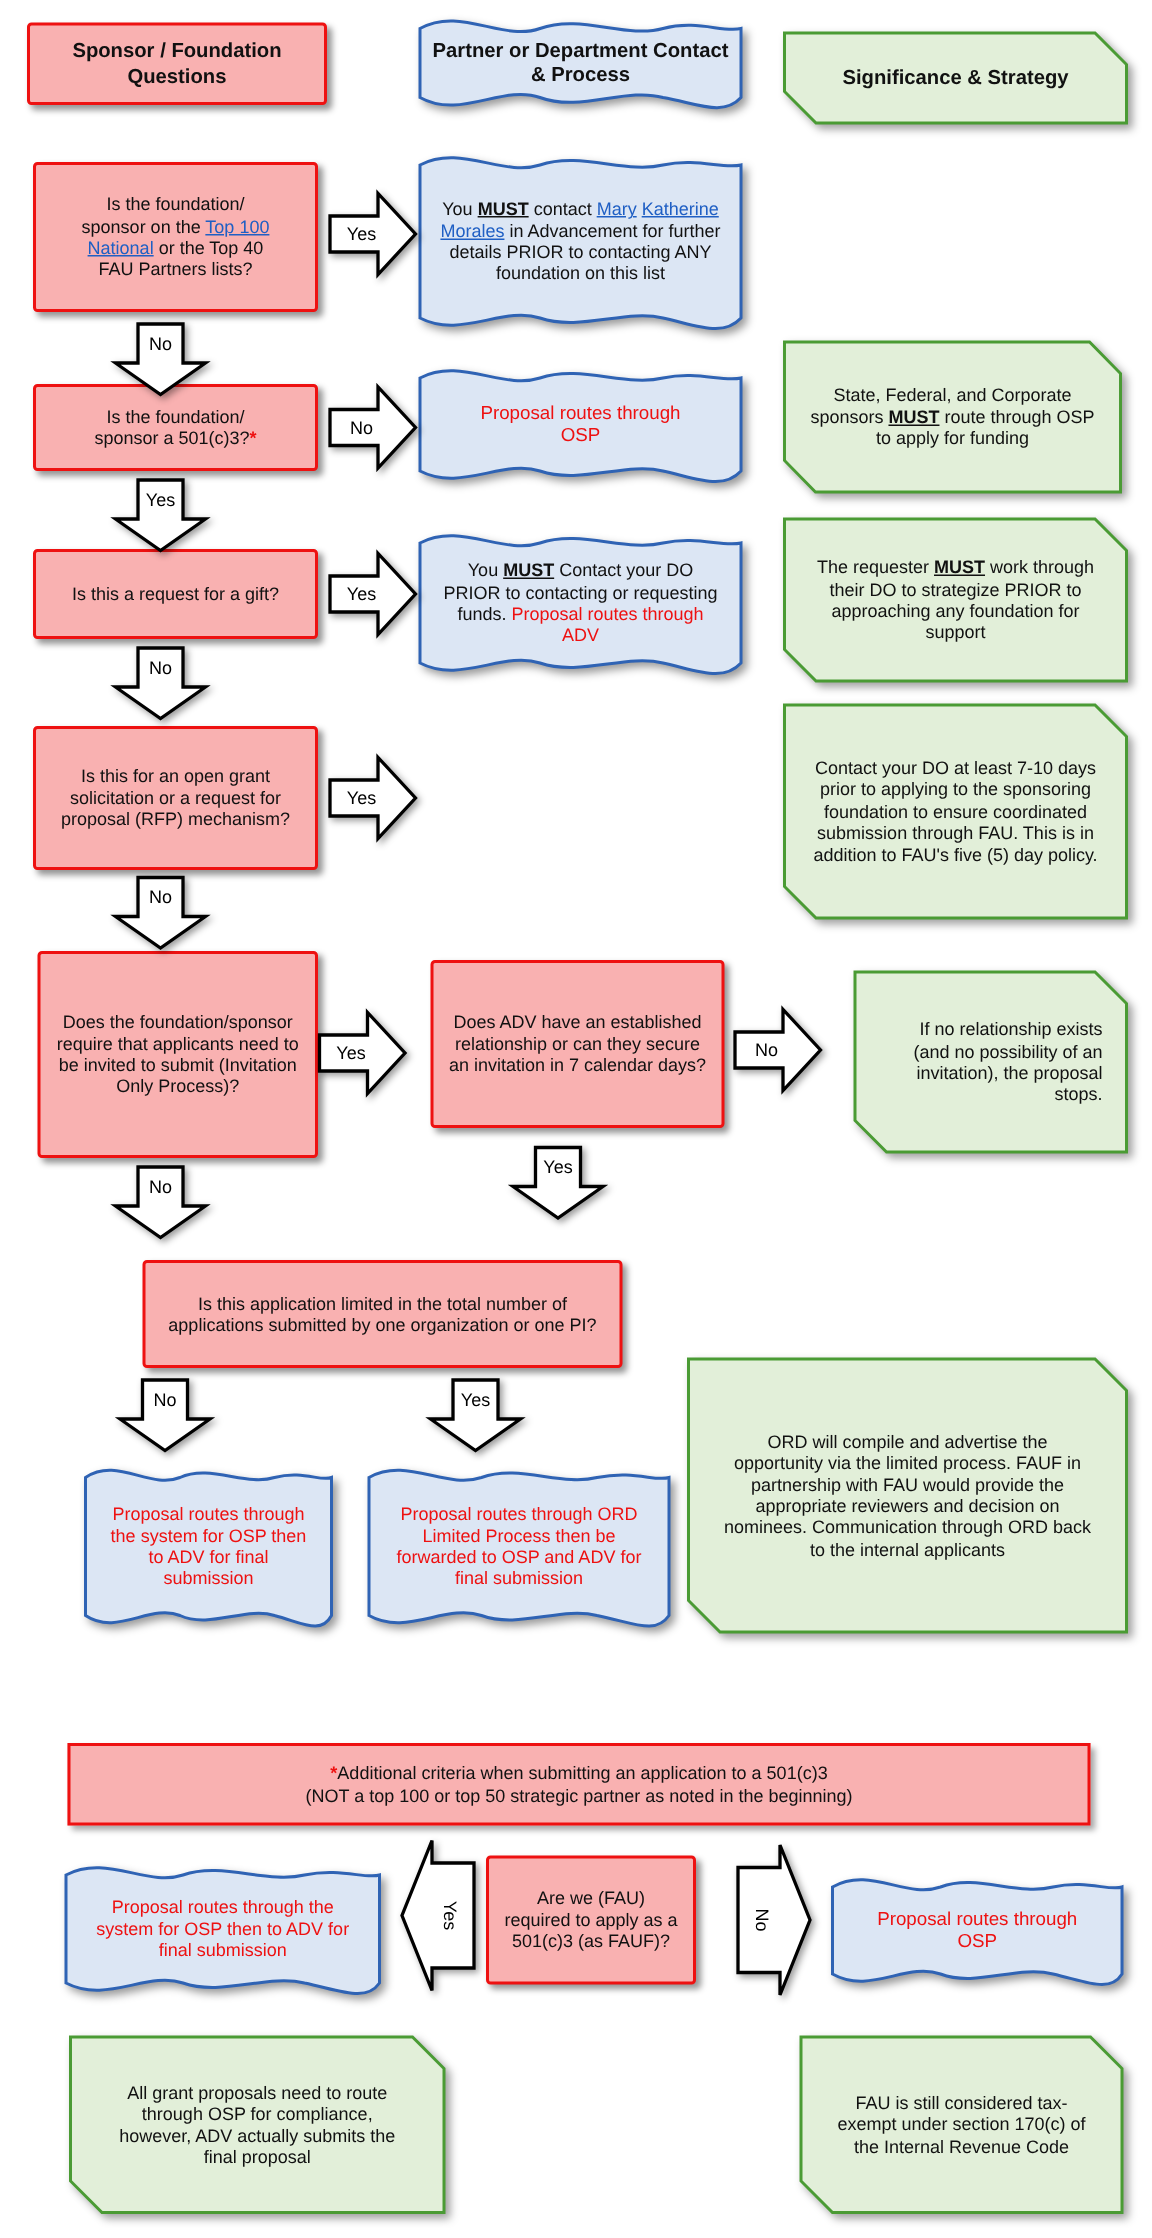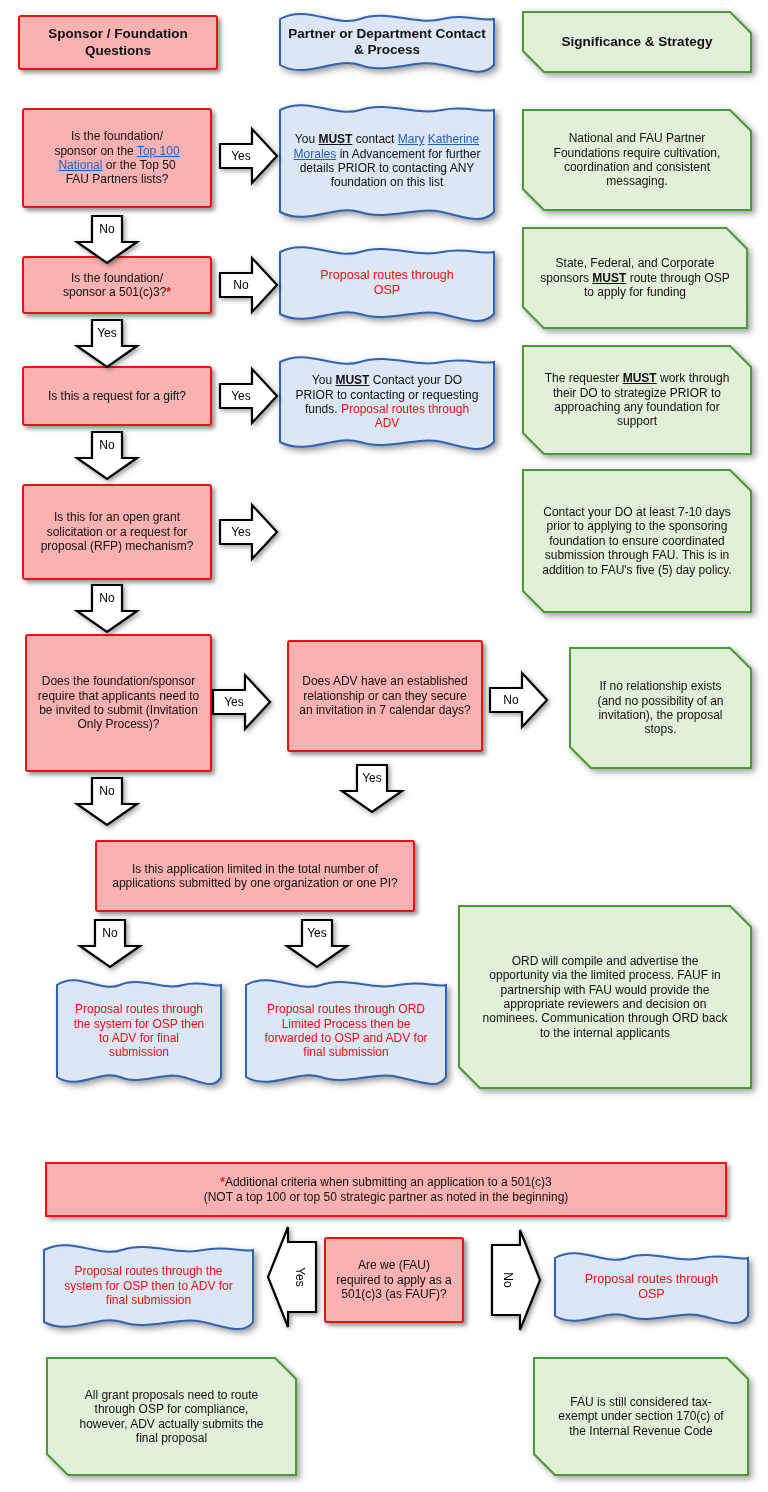--- a/index.html
+++ b/index.html
@@ -126,32 +126,32 @@
   </div>
 
   <div class="node wave hdr" style="left:277px; top:8px; width:220px; height:68px;">
     <svg class="waveshape" viewBox="0 0 220 68" preserveAspectRatio="none">
       <path d="M3,11 C 30,-4 58,20 83,11 C 110,1 140,18 165,11 C 188,5 205,14 217,11
                L217,57 C 205,70 188,61 165,57 C 140,50 110,67 83,57 C 58,48 30,72 3,57 Z" fill="#dce6f4" stroke="#2f63b4" stroke-width="2" style="filter: drop-shadow(3px 3px 3px rgba(0,0,0,0.40));"></path>
     </svg>
     <div class="txt">Partner or Department Contact &amp; Process</div>
   </div>
 
-  <div class="node green hdr" style="left:523px; top:12px; width:228px; height:60px;border-radius:17px;">
+  <div class="node green hdr" style="left:523px; top:22px; width:228px; height:60px;border-radius:17px;">
     <svg class="greenshape" viewBox="0 0 228 60" preserveAspectRatio="none">
       <path d="M0,0 L207,0 L228,21 L228,60 L21,60 L0,39 Z" fill="#e2efd9" stroke="#4a9b34" stroke-width="2" style="filter: drop-shadow(3px 3px 3px rgba(0,0,0,0.38));"></path>
     </svg>
     <div class="txt">Significance &amp; Strategy</div>
   </div>
 
   <div class="node pink fs12" style="left:22px; top:108px; width:190px; height:100px;">
     <div class="txt">
       <span>Is the foundation/</span><br>
       <span>sponsor on the </span><a class="link" href="#">Top 100</a><br>
-      <a class="link" href="#">National</a><span> or the Top 50</span><br>
+      <a class="link" href="#">National</a><span> or the Top 40</span><br>
       <span>FAU Partners lists?</span>
     </div>
   </div>
 
   <div class="arrow" style="left:220px; top:126px; width:58px; height:60px;">
     <svg viewBox="0 0 58 60" preserveAspectRatio="none">
       <path d="M0,18 L32,18 L32,3 L57,30 L32,57 L32,42 L0,42 Z" fill="#ffffff" stroke="#000000" stroke-width="2.2" style="filter: drop-shadow(2.5px 2.5px 2.5px rgba(0,0,0,0.40));"></path>
     </svg>
     <div class="alabel" style="padding-right:16px;">
         <span>Yes</span>
@@ -161,26 +161,20 @@
   <div class="node wave fs12" style="left:277px; top:100px; width:220px; height:122px;">
     <svg class="waveshape" viewBox="0 0 220 122" preserveAspectRatio="none">
       <path d="M3,10 C 30,-4 58,18 83,10 C 110,1 140,16 165,10 C 188,5 205,13 217,10
                L217,112 C 205,125 188,117 165,112 C 140,106 110,121 83,112 C 58,104 30,126 3,112 Z" fill="#dce6f4" stroke="#2f63b4" stroke-width="2" style="filter: drop-shadow(3px 3px 3px rgba(0,0,0,0.40));"></path>
     </svg>
     <div class="txt" style="padding:0 16px;">
       <span>You </span><u class="b">MUST</u><span> contact </span><a class="link" href="#">Mary</a> <a class="link" href="#">Katherine Morales</a><span> in Advancement for further details PRIOR to contacting ANY foundation on this list</span>
     </div>
   </div>
 
-  <div class="node green fs12" style="left:523px; top:110px; width:228px; height:100px;">
-    <svg class="greenshape" viewBox="0 0 228 100" preserveAspectRatio="none">
-      <path d="M0,0 L207,0 L228,21 L228,100 L21,100 L0,79 Z" fill="#e2efd9" stroke="#4a9b34" stroke-width="2" style="filter: drop-shadow(3px 3px 3px rgba(0,0,0,0.38));"></path>
-    </svg>
-    <div class="txt" style="padding:0 16px;">National and FAU Partner Foundations require cultivation, coordination and consistent messaging.</div>
-  </div>
 
   <div class="arrow" style="left:75px; top:216px; width:64px; height:48px;">
     <svg viewBox="0 0 64 48" preserveAspectRatio="none">
       <path d="M17,0 L47,0 L47,26 L62,26 L32,47 L2,26 L17,26 Z" fill="#ffffff" stroke="#000000" stroke-width="2.2" style="filter: drop-shadow(2.5px 2.5px 2.5px rgba(0,0,0,0.40));"></path>
     </svg>
     <div class="alabel" style="padding-bottom:22px;">
         <span>No</span>
       </div>
   </div>
 
@@ -316,21 +310,21 @@
 
   <div class="arrow" style="left:490px; top:670px; width:58px; height:60px;">
     <svg viewBox="0 0 58 60" preserveAspectRatio="none">
       <path d="M0,18 L32,18 L32,3 L57,30 L32,57 L32,42 L0,42 Z" fill="#ffffff" stroke="#000000" stroke-width="2.2" style="filter: drop-shadow(2.5px 2.5px 2.5px rgba(0,0,0,0.40));"></path>
     </svg>
     <div class="alabel" style="padding-right:16px;">
         <span>No</span>
       </div>
   </div>
 
-  <div class="node green fs12" style="left:570px; top:648px; width:181px; height:120px;">
+  <div class="node green fs12" style="left:570px; top:648px; width:181px; height:120px;text-align:right;">
     <svg class="greenshape" viewBox="0 0 181 120" preserveAspectRatio="none">
       <path d="M0,0 L160,0 L181,21 L181,120 L21,120 L0,99 Z" fill="#e2efd9" stroke="#4a9b34" stroke-width="2" style="filter: drop-shadow(3px 3px 3px rgba(0,0,0,0.38));"></path>
     </svg>
     <div class="txt" style="padding:0 16px;">If no relationship exists (and no possibility of an invitation), the proposal stops.</div>
   </div>
 
   <div class="arrow" style="left:75px; top:778px; width:64px; height:48px;">
     <svg viewBox="0 0 64 48" preserveAspectRatio="none">
       <path d="M17,0 L47,0 L47,26 L62,26 L32,47 L2,26 L17,26 Z" fill="#ffffff" stroke="#000000" stroke-width="2.2" style="filter: drop-shadow(2.5px 2.5px 2.5px rgba(0,0,0,0.40));"></path>
     </svg>

